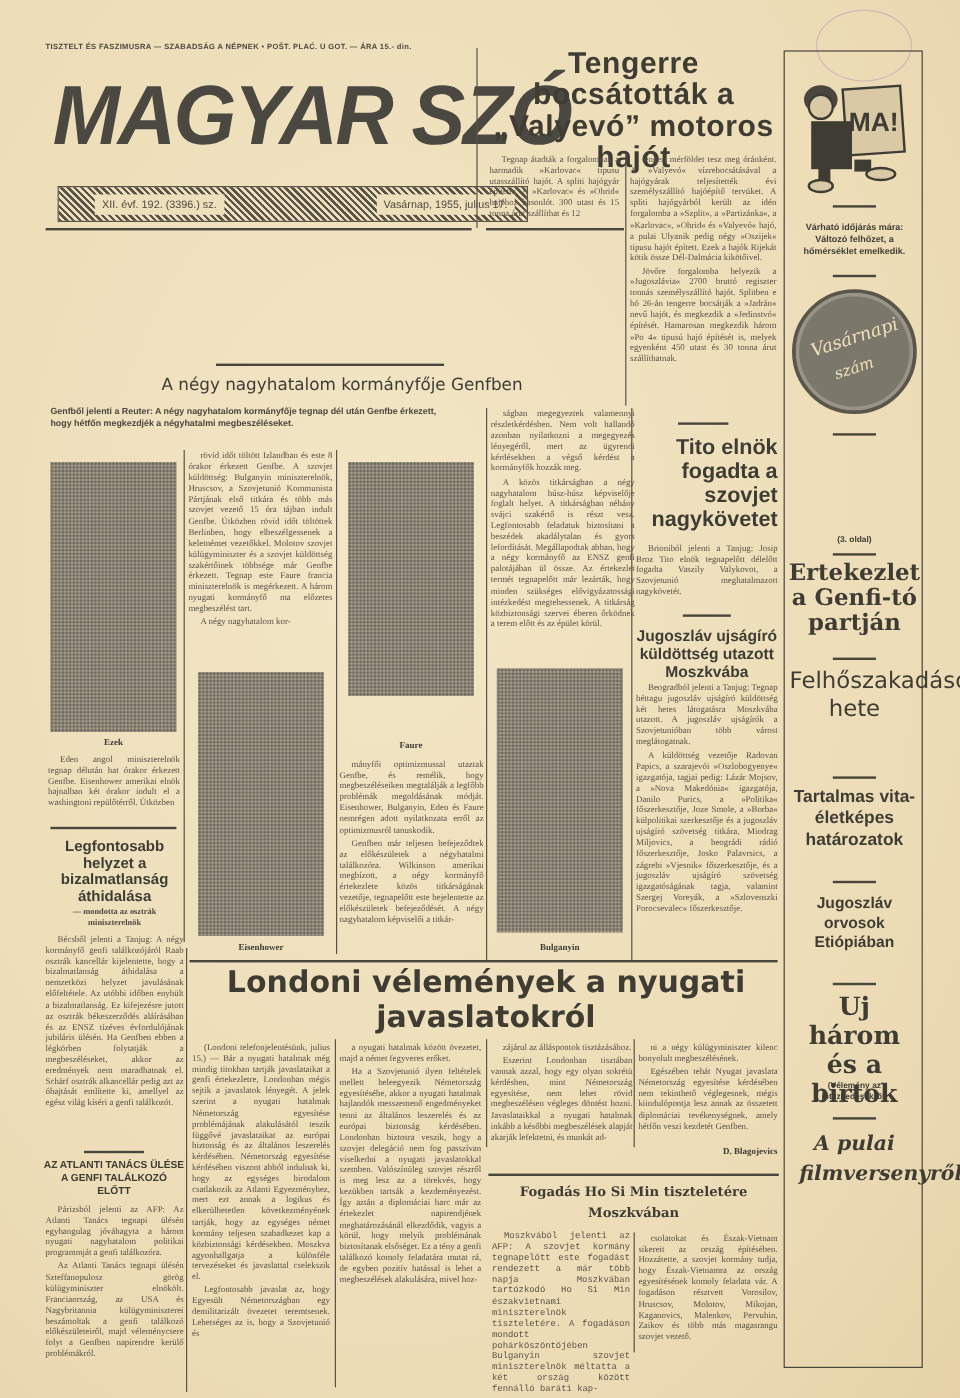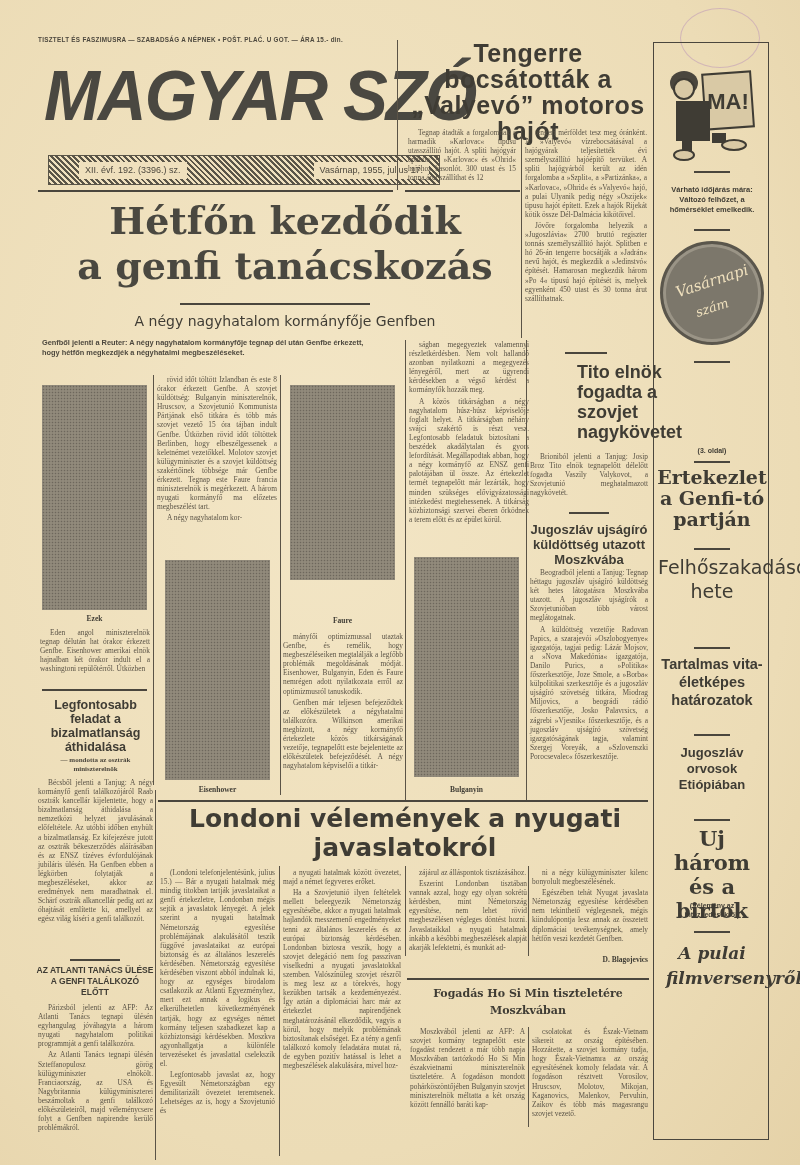--- a/index.html
+++ b/index.html
@@ -61,24 +61,20 @@
       <p>Tegnap átadták a forgalomnak a harmadik »Karlovac« tipusu utasszállító hajót. A spliti hajógyár építette. A »Karlovac« és »Ohrid« hajóhoz hasonlót. 300 utast és 15 tonna árut szállíthat és 12</p>
     </div>
   <div class="vr" style="left:521px; top:128px; height:210px;"></div>
   <div class="abs txt" style="left:525px; top:128px; width:122px;">
     <p>tengeri mérföldet tesz meg óránként. A »Valyevó« vízrebocsátásával a hajógyárak teljesítették évi személyszállító hajóépítő tervüket. A spliti hajógyárból került az idén forgalomba a »Szplit«, a »Partizánka«, a »Karlovac«, »Ohrid« és »Valyevó« hajó, a pulai Ulyanik pedig négy »Oszijek« tipusu hajót épített. Ezek a hajók Rijekát kötik össze Dél-Dalmácia kikötőivel.</p>
     <p>Jövőre forgalomba helyezik a »Jugoszlávia« 2700 bruttó regiszter tonnás személyszállító hajót. Splitben e hó 26-án tengerre bocsátják a »Jadrán« nevű hajót, és megkezdik a »Jedinstvó« építését. Hamarosan megkezdik három »Po 4« tipusú hajó építését is, melyek egyenként 450 utast és 30 tonna árut szállíthatnak.</p>
   </div>
   <div class="hr" style="left:405px; top:190px; width:115px;"></div>
 
   <div class="hr" style="left:38px; top:190px; width:355px;"></div>
-  <div class="abs main-head">
-    <div>Hétfőn kezdődik</div>
-    <div>a genfi tanácskozás</div>
-  </div>
   <div class="hr" style="left:180px; top:303px; width:190px;"></div>
   <div class="abs main-sub">A négy nagyhatalom kormányfője Genfben</div>
   <div class="abs lead">Genfből jelenti a Reuter: A négy nagyhatalom kormányfője tegnap dél után Genfbe érkezett, hogy hétfőn megkezdjék a négyhatalmi megbeszéléseket.</div>
 
   <div class="photo" style="left:42px; top:385px; width:105px; height:225px;"></div>
   <div class="caption" style="left:42px; top:614px; width:105px;">Ezek</div>
   <div class="abs txt" style="left:40px; top:628px; width:110px;">
       <p>Eden angol miniszterelnök tegnap délután hat órakor érkezett Genfbe. Eisenhower amerikai elnök hajnalban két órakor indult el a washingtoni repülőtérről. Útközben</p>
     </div>
   <div class="hr" style="left:42px; top:689px; width:105px;"></div>
@@ -102,34 +98,34 @@
   <div class="vr" style="left:405px; top:340px; height:460px;"></div>
   <div class="abs txt" style="left:409px; top:340px; width:120px;">
     <p>ságban megegyeztek valamennyi részletkérdésben. Nem volt hallandó azonban nyilatkozni a megegyezés lényegéről, mert az ügyrendi kérdésekben a végső kérdést a kormányfők hozzák meg.</p>
     <p>A közös titkárságban a négy nagyhatalom húsz-húsz képviselője foglalt helyet. A titkárságban néhány svájci szakértő is részt vesz. Legfontosabb feladatuk biztosítani a beszédek akadálytalan és gyors lefordítását. Megállapodtak abban, hogy a négy kormányfő az ENSZ genfi palotájában ül össze. Az értekezlet termét tegnapelőtt már lezárták, hogy minden szükséges elővigyázatossági intézkedést megtehessenek. A titkárság közbiztonsági szervei éberen őrködnek a terem előtt és az épület körül.</p>
   </div>
   <div class="photo" style="left:414px; top:557px; width:105px; height:220px;"></div>
   <div class="caption" style="left:414px; top:785px; width:105px;">Bulganyin</div>
 
   <div class="vr" style="left:526px; top:340px; height:460px;"></div>
   <div class="hr" style="left:565px; top:352px; width:42px;"></div>
-  <div class="abs cond" style="left:530px; top:362px; width:118px; font-size:18px; line-height:20px; text-align:left;margin-left:47px;">Tito elnök fogadta a szovjet nagykövetet</div>
+  <div class="abs cond" style="left:530px; top:362px; width:118px; font-size:18px; line-height:20px; text-align:right;">Tito elnök fogadta a szovjet nagykövetet</div>
   <div class="abs txt" style="left:530px; top:452px; width:118px;">
       <p>Brioniból jelenti a Tanjug: Josip Broz Tito elnök tegnapelőtt délelőtt fogadta Vaszily Valykovot, a Szovjetunió meghatalmazott nagykövetét.</p>
     </div>
   <div class="hr" style="left:569px; top:512px; width:40px;"></div>
 
   <div class="abs cond" style="left:530px; top:522px; width:118px; font-size:13px; line-height:15px; text-align:center;">Jugoszláv ujságíró küldöttség utazott Moszkvába</div>
   <div class="abs txt" style="left:530px; top:568px; width:118px;">
     <p>Beogradból jelenti a Tanjug: Tegnap héttagu jugoszláv ujságíró küldöttség két hetes látogatásra Moszkvába utazott. A jugoszláv ujságírók a Szovjetunióban több várost meglátogatnak.</p>
     <p>A küldöttség vezetője Radovan Papics, a szarajevói »Oszlobogyenye« igazgatója, tagjai pedig: Lázár Mojsov, a »Nova Makedónia« igazgatója, Danilo Purics, a »Politika« főszerkesztője, Joze Smole, a »Borba« külpolitikai szerkesztője és a jugoszláv ujságíró szövetség titkára, Miodrag Miljovics, a beográdi rádió főszerkesztője, Josko Palavrsics, a zágrebi »Vjesnik« főszerkesztője, és a jugoszláv ujságíró szövetség igazgatóságának tagja, valamint Szergej Voreyák, a »Szlovenszki Porocsevalec« főszerkesztője.</p>
   </div>
 
   <div class="vr" style="left:155px; top:790px; height:370px;"></div>
-  <div class="abs cond" style="left:38px; top:698px; width:115px; font-size:12.5px; line-height:14px; text-align:center;">Legfontosabb feladat a bizalmatlanság áthidalása</div>
+  <div class="abs cond" style="left:38px; top:698px; width:115px; font-size:12.5px; line-height:14px; text-align:center;">Legfontosabb helyzet a bizalmatlanság áthidalása</div>
   <div class="abs" style="left:38px; top:756px; width:115px; font-family:'Liberation Serif',serif; font-weight:bold; font-size:7px; line-height:9px; text-align:center; color:#4d483e;">— mondotta az osztrák miniszterelnök</div>
   <div class="abs txt" style="left:38px; top:778px; width:115px;">
       <p>Bécsből jelenti a Tanjug: A négy kormányfő genfi találkozójáról Raab osztrák kancellár kijelentette, hogy a bizalmatlanság áthidalása a nemzetközi helyzet javulásának előfeltétele. Az utóbbi időben enyhült a bizalmatlanság. Ez kifejezésre jutott az osztrák békeszerződés aláírásában és az ENSZ tízéves évfordulójának jubiláris ülésén. Ha Genfben ebben a légkörben folytatják a megbeszéléseket, akkor az eredmények nem maradhatnak el. Schärf osztrák alkancellár pedig azt az óhajtását említette ki, amellyel az egész világ kíséri a genfi találkozót.</p>
     </div>
   <div class="hr" style="left:70px; top:959px; width:50px;"></div>
 
   <div class="abs" style="left:36px; top:965px; width:118px; font-family:'Liberation Sans',sans-serif; font-weight:bold; font-size:8.5px; line-height:11px; text-align:center; color:#3f3c34;">AZ ATLANTI TANÁCS ÜLÉSE A GENFI TALÁLKOZÓ ELŐTT</div>
   <div class="abs txt" style="left:38px; top:1003px; width:115px;">
     <p>Párizsból jelenti az AFP: Az Atlanti Tanács tegnapi ülésén egyhangulag jóváhagyta a három nyugati nagyhatalom politikai programmját a genfi találkozóra.</p>
     <p>Az Atlanti Tanács tegnapi ülésén Szteffanopulosz görög külügyminiszter elnökölt. Franciaország, az USA és Nagybritannia külügyminiszterei beszámoltak a genfi találkozó előkészületeiről, majd véleménycsere folyt a Genfben napirendre kerülő problémákról.</p>
@@ -153,21 +149,21 @@
   </div>
   <div class="vr" style="left:528px; top:866px; height:90px;"></div>
   <div class="abs txt" style="left:532px; top:868px; width:116px;">
     <p>ni a négy külügyminiszter kilenc bonyolult megbeszélésének.</p>
     <p>Egészében tehát Nyugat javaslata Németország egyesítése kérdésében nem tekinthető véglegesnek, mégis kiindulópontja lesz annak az összetett diplomáciai tevékenységnek, amely hétfőn veszi kezdetét Genfben.</p>
   </div>
   <div class="abs" style="left:560px; top:955px; width:88px; text-align:right; font-family:'Liberation Serif',serif; font-weight:bold; font-size:7.5px; color:#3f3c34;">D. Blagojevics</div>
 
   <div class="hr" style="left:407px; top:978px; width:242px; height:2px;"></div>
   <div class="abs" style="left:407px; top:985px; width:242px; font-family:'DejaVu Serif',serif; font-weight:bold; font-size:11px; line-height:17px; text-align:center; color:#3f3c34;">Fogadás Ho Si Min tiszteletére Moszkvában</div>
-  <div class="abs txt" style="left:410px; top:1027px; width:115px;">
+  <div class="abs txt" style="left:410px; top:1027px; width:115px;font-family:Liberation Mono, monospace;">
       <p>Moszkvából jelenti az AFP: A szovjet kormány tegnapelőtt este fogadást rendezett a már több napja Moszkvában tartózkodó Ho Si Min északvietnami miniszterelnök tiszteletére. A fogadáson mondott pohárköszöntőjében Bulganyin szovjet miniszterelnök méltatta a két ország között fennálló baráti kap-</p>
     </div>
   <div class="vr" style="left:528px; top:1027px; height:100px;"></div>
   <div class="abs txt" style="left:532px; top:1027px; width:116px;">
       <p>csolatokat és Észak-Vietnam sikereit az ország építésében. Hozzátette, a szovjet kormány tudja, hogy Észak-Vietnamra az ország egyesítésének komoly feladata vár. A fogadáson résztvett Vorosilov, Hruscsov, Molotov, Mikojan, Kaganovics, Malenkov, Pervuhin, Zaikov és több más magasrangu szovjet vezető.</p>
     </div>
 
   <div class="abs sidebar">
     <div class="side-head" style="top:10px; height:110px;">
       <svg width="100" height="110" viewBox="0 0 100 110">

